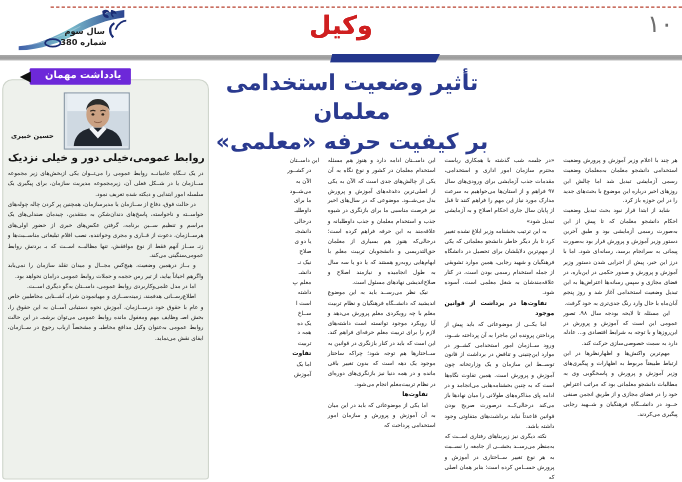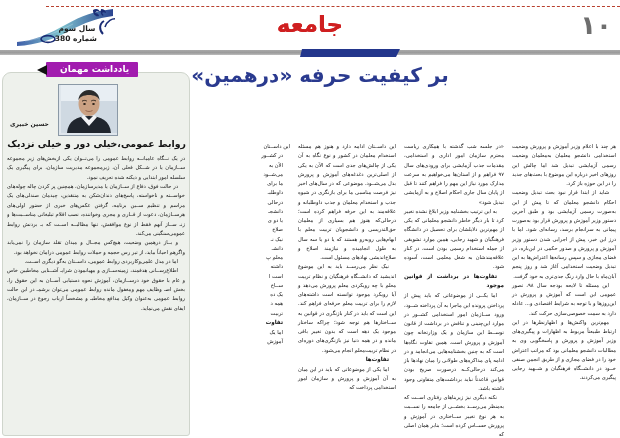--- a/index.html
+++ b/index.html
@@ -39,21 +39,21 @@
     position:absolute;left:0;top:50px;width:620px;height:5px;
     background:linear-gradient(180deg,#a9a9a9 0%,#9a9a9a 55%,#bdbdbd 100%);
   }
   .bluetab{
     position:absolute;left:300px;top:49px;width:100px;height:8px;
     background:#23368c;
     clip-path:polygon(2% 0,100% 0,96% 100%,0% 100%);
   }
   .pagenum{
     position:absolute;right:8px;top:12px;
-    font-size:26px;font-weight:bold;color:#6e6e6e;
+    font-size:22px;font-weight:normal;color:#6e6e6e;
     line-height:1;letter-spacing:1px;
     font-family:"DejaVu Sans",sans-serif;
   }
 
   
   .headline{
     position:absolute;right:150px;top:62px;width:300px;
     text-align:center;color:#2a3a8f;
     font-weight:bold;font-size:20px;line-height:1.32;
     direction:rtl;
@@ -98,22 +98,22 @@
     position:absolute;left:2px;top:62px;width:190px;height:374px;
   }
   .sb-box{
     position:absolute;left:0;top:10px;width:188px;height:364px;
     background:#eef1ec;
     border:1px solid #cfd5cc;
     border-radius:9px 9px 3px 3px;
     box-sizing:border-box;
   }
   .sb-tab{
-    position:absolute;left:44px;top:0px;
-    background:#a21caf;
+    position:absolute;left:25px;top:0px;
+    background:#6d28d9;
     color:#ffffff;
     font-size:9px;font-weight:bold;
     padding:2px 9px 3px 14px;
     border-radius:1px;
     z-index:4;
     white-space:nowrap;
   }
   .sb-tab::before{
     content:"";position:absolute;left:-9px;top:3px;
     border-top:5px solid transparent;
@@ -175,30 +175,31 @@
           <path d="M88 26 c-4 -4 -4 -10 1 -13" stroke="#1b2d75" stroke-width="2" fill="none"></path>
           <ellipse cx="33" cy="31" rx="7" ry="3.4" fill="none" stroke="#1b2d75" stroke-width="1.6"></ellipse>
         </svg>
       </div>
       <div class="issue-block">
         <div>سال سوم</div>
         <div>شماره 380</div>
       </div>
     </div>
 
-    <div class="section-title">جامعه</div>
+    <div class="section-title">وکیل</div>
 
     <div class="graybar"></div>
     <div class="bluetab"></div>
 
     <div class="pagenum">۱۰</div>
   </div>
 
   <div class="headline">
-    <span class="l2">بر کیفیت حرفه «درهمین»</span>
+    <span class="l1">تأثیر وضعیت استخدامی معلمان</span>
+    <span class="l2">بر کیفیت حرفه «معلمی»</span>
   </div>
 
   <div class="article">
     <div class="cols" id="cols-host">
         <div class="col c1">
           <p class="noind">هر چند با اعلام وزیر آموزش و پرورش وضعیت استخدامی دانشجو معلمان به‌معلمان وضعیت رسمی آزمایشی تبدیل شد اما چالش این روزهای اخیر درباره این موضوع با بحث‌های جدید را در این حوزه باز کرد.</p>
           <p>شاید از ابتدا قرار نبود بحث تبدیل وضعیت احکام دانشجو معلمان که تا پیش از این به‌صورت رسمی آزمایشی بود و طبق آخرین دستور وزیر آموزش و پرورش قرار بود به‌صورت پیمانی به سرانجام برسد، رسانه‌ای شود. اما با درز این خبر، پیش از اجرایی شدن دستور وزیر آموزش و پرورش و صدور حکمی در این‌باره، در فضای مجازی و سپس رسانه‌ها اعتراض‌ها به این تبدیل وضعیت استخدامی آغاز شد و روز پنجم آبان‌ماه با حال وارد رنگ جدی‌تری به خود گرفت.</p>
           <p>این مسئله تا لایحه بودجه سال ۹۸، تصور عمومی این است که آموزش و پرورش در این‌روزها و با توجه به شرایط اقتصادی و... عادله دارد به سمت خصوصی‌سازی حرکت کند.</p>
           <p>مهم‌ترین واکنش‌ها و اظهارنظرها در این ارتباط طبیعتاً مربوط به اظهارات و پیگیری‌های وزیر آموزش و پرورش و پاسخگویی وی به مطالبات دانشجو معلمانی بود که مراتب اعتراض خود را در فضای مجازی و از طریق انجمن صنفی خــود در دانشــگاه فرهنگیان و شــهید رجایی پیگیری می‌کردند.</p>
         </div>

